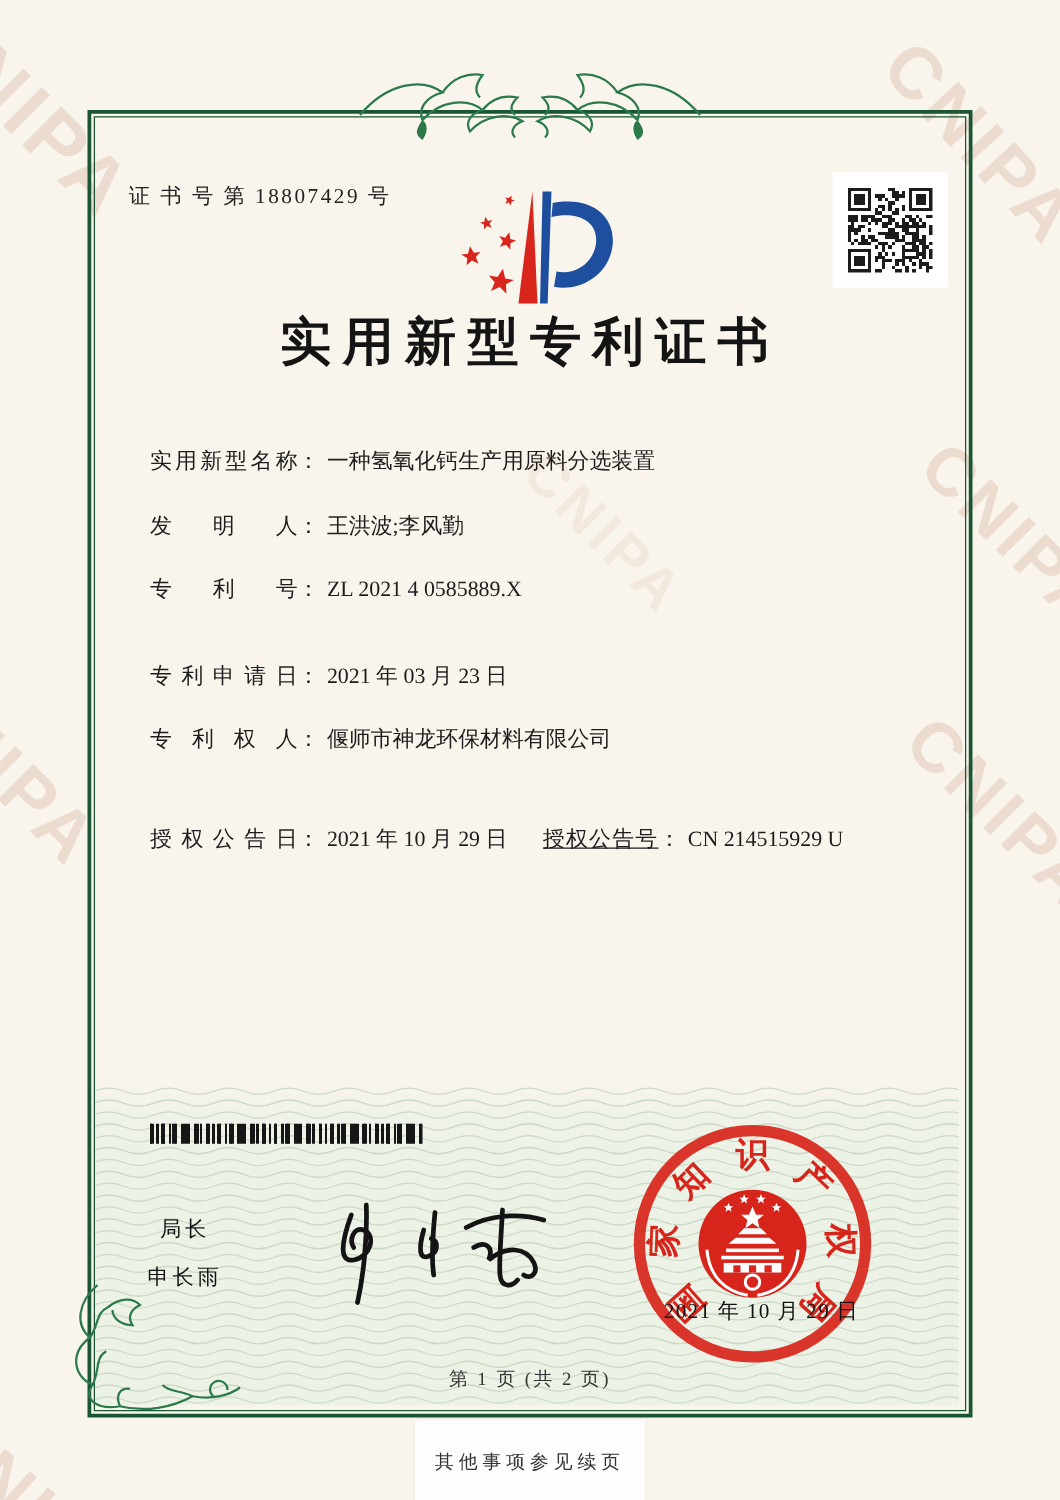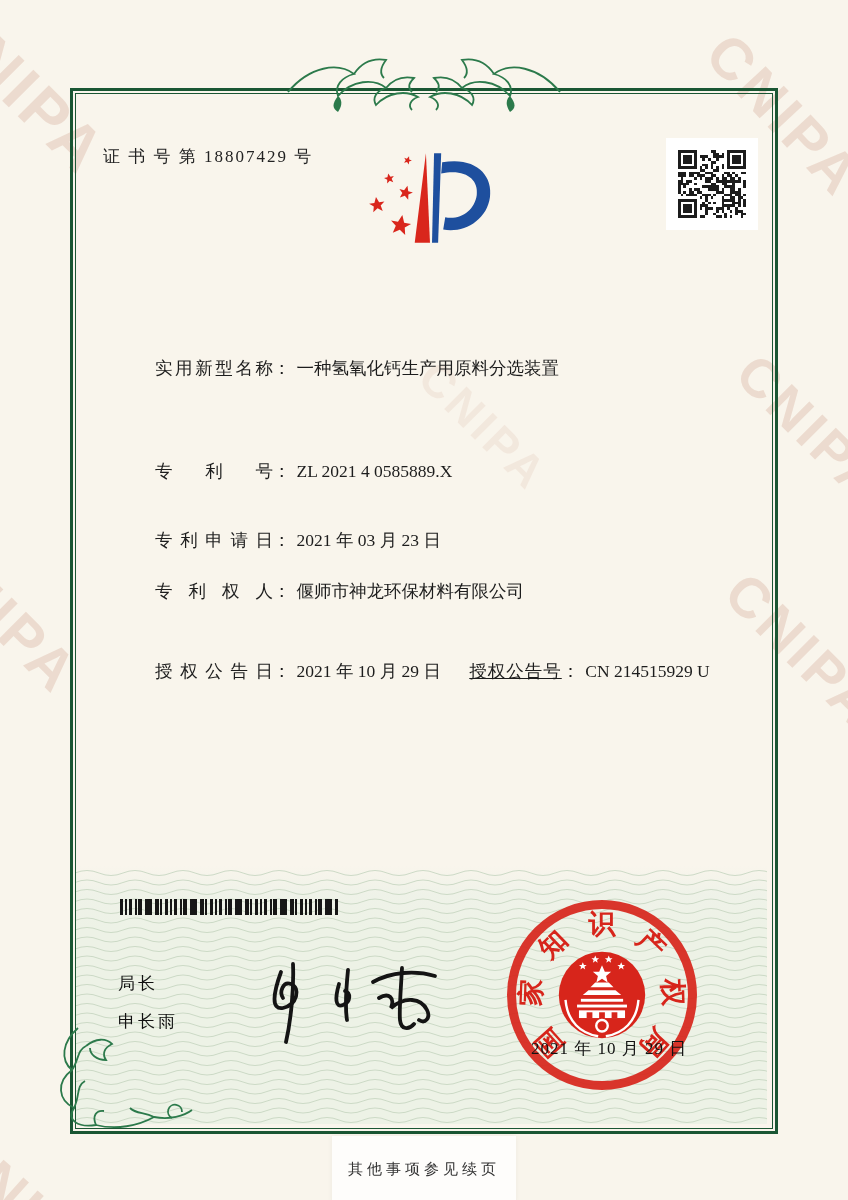--- a/index.html
+++ b/index.html
@@ -34,34 +34,34 @@
 
   .logo{position:absolute;left:342px;top:140px;width:178px;height:120px;z-index:5;}
 
   .qrbox{position:absolute;left:666px;top:138px;width:92px;height:92px;background:#fff;z-index:5;
          display:flex;align-items:center;justify-content:center;}
 
   .title{position:absolute;left:0;right:0;top:246px;margin:0;text-align:center;
          font-size:41px;font-weight:700;letter-spacing:9px;color:#141414;z-index:5;}
 
   .row{position:absolute;left:120px;font-size:17.5px;z-index:5;white-space:nowrap;color:#1d1d1d;}
-  .flabel{display:inline-block;width:118px;text-align:justify;text-align-last:justify;margin-left:35px;}
+  .flabel{display:inline-block;width:118px;text-align:justify;text-align-last:justify;}
   .colon{margin-right:6px;}
   .flabel2{display:inline-block;margin-left:24px;letter-spacing:1px;text-decoration:underline;}
   .r0{top:356px}.r1{top:408px}.r2{top:459px}.r3{top:528px}.r4{top:579px}.r5{top:611px}.r6{top:659px}
 
   .bodytext{position:absolute;left:120px;top:694px;width:632px;z-index:5;
             font-size:17px;line-height:1.88;text-align:justify;color:#1d1d1d;}
   .bodytext p{margin:0;text-indent:2em;letter-spacing:.4px;}
 
   .barcode{position:absolute;left:120px;top:899px;width:218px;height:16px;z-index:5;
            background:repeating-linear-gradient(90deg,#161616 0 2px,rgba(0,0,0,0) 2px 5px),
                       repeating-linear-gradient(90deg,#161616 0 3px,rgba(0,0,0,0) 3px 9px);}
 
-  .officer{position:absolute;left:118px;top:972px;z-index:5;font-size:17px;letter-spacing:3px;color:#111;}
+  .officer{position:absolute;left:118px;top:972px;z-index:5;font-size:17px;letter-spacing:3px;color:#111;text-align:center;}
   .officer .name{margin-top:15px;}
 
   .signature{position:absolute;left:253px;top:956px;width:195px;height:90px;z-index:5;}
   .signature path{fill:none;stroke:#141414;stroke-width:3.8;stroke-linecap:round;}
 
   .seal{position:absolute;left:507px;top:900px;width:190px;height:190px;z-index:6;}
   .seal-ring{position:absolute;inset:0;border-radius:50%;border:9px solid rgba(215,37,27,.92);}
   .seal-char{position:absolute;left:50%;top:50%;width:32px;height:32px;margin:-16px 0 0 -16px;
              display:flex;align-items:center;justify-content:center;font-size:27px;font-weight:700;
              color:#d7251b;transform-origin:center;}
@@ -475,23 +475,27 @@
         <rect x="8" y="24" width="1" height="1" fill="#1c1c1c"></rect>
         <rect x="9" y="24" width="1" height="1" fill="#1c1c1c"></rect>
         <rect x="14" y="24" width="1" height="1" fill="#1c1c1c"></rect>
         <rect x="15" y="24" width="1" height="1" fill="#1c1c1c"></rect>
         <rect x="17" y="24" width="1" height="1" fill="#1c1c1c"></rect>
         <rect x="19" y="24" width="1" height="1" fill="#1c1c1c"></rect>
         <rect x="23" y="24" width="1" height="1" fill="#1c1c1c"></rect>
       </svg>
   </div>
 
+  <h1 class="title">实用新型专利证书</h1>
 
   <div class="row r0">
     <span class="flabel">实用新型名称</span><span class="colon">：</span><span class="fvalue">一种氢氧化钙生产用原料分选装置</span>
+  </div>
+  <div class="row r1">
+    <span class="flabel">发明人</span><span class="colon">：</span><span class="fvalue">王洪波;李风勤</span>
   </div>
   <div class="row r2">
     <span class="flabel">专利号</span><span class="colon">：</span><span class="fvalue">ZL 2021 4 0585889.X</span>
   </div>
   <div class="row r3">
     <span class="flabel">专利申请日</span><span class="colon">：</span><span class="fvalue">2021 年 03 月 23 日</span>
   </div>
   <div class="row r4">
     <span class="flabel">专利权人</span><span class="colon">：</span><span class="fvalue">偃师市神龙环保材料有限公司</span>
   </div>
@@ -554,15 +558,16 @@
       <g fill="none" stroke="#fff" stroke-width="2.5">
         <circle cx="50" cy="82" r="6"></circle>
         <path d="M12,55 C14,78 28,90 46,93"></path>
         <path d="M88,55 C86,78 72,90 54,93"></path>
       </g>
     </svg>
   </div>
 
   <div class="seal-date">2021 年 10 月 29 日</div>
 
+  <div class="pageinfo">第 1 页 (共 2 页)</div>
   <div class="contnote">其他事项参见续页</div>
 
 </div>
 
 </body></html>

